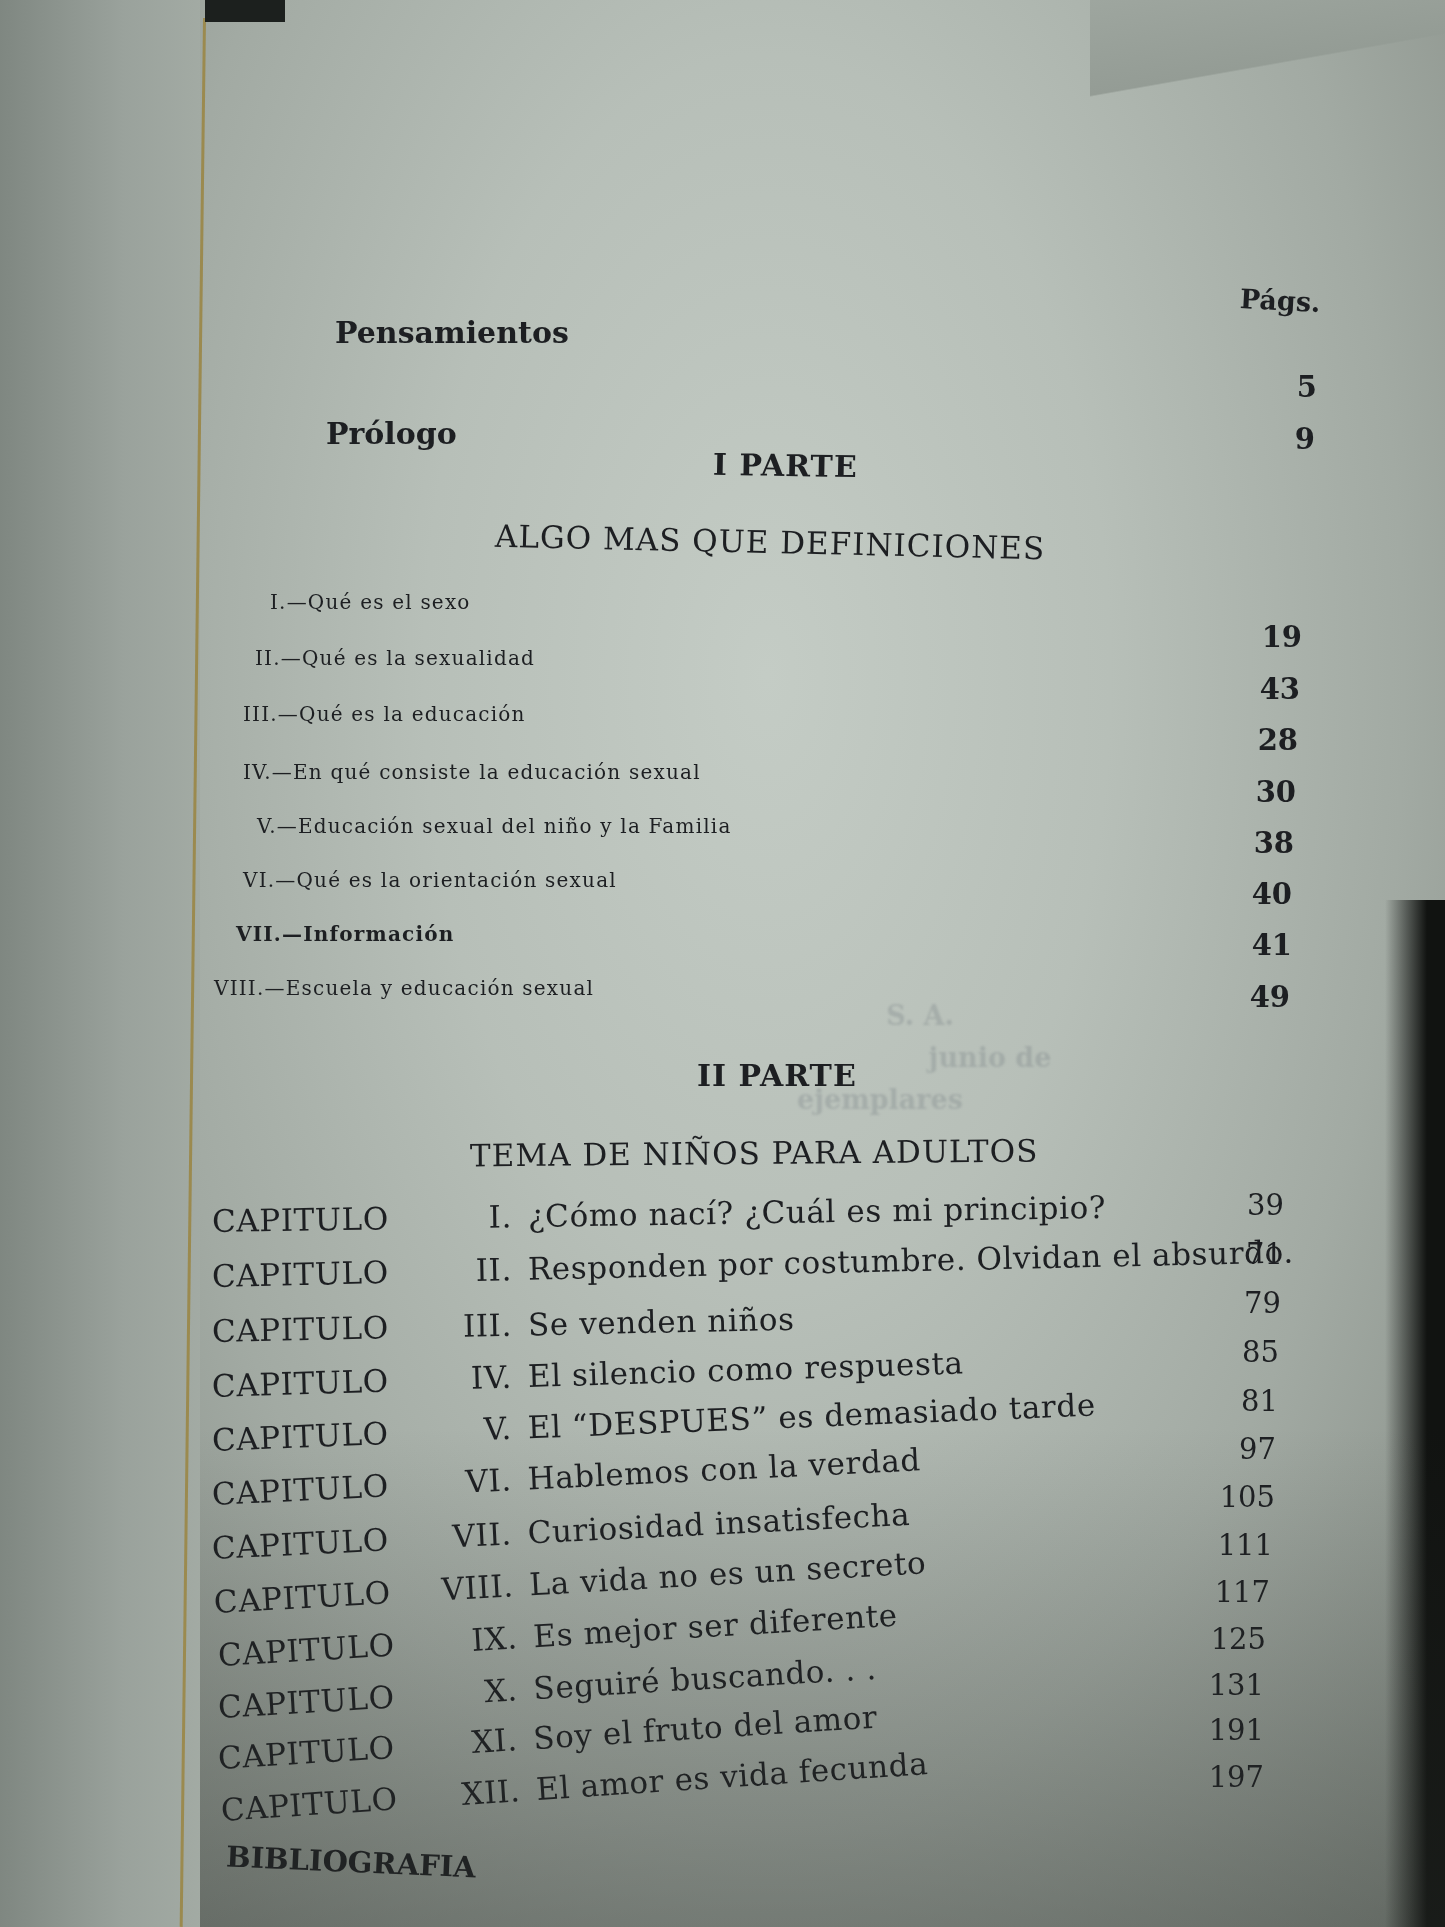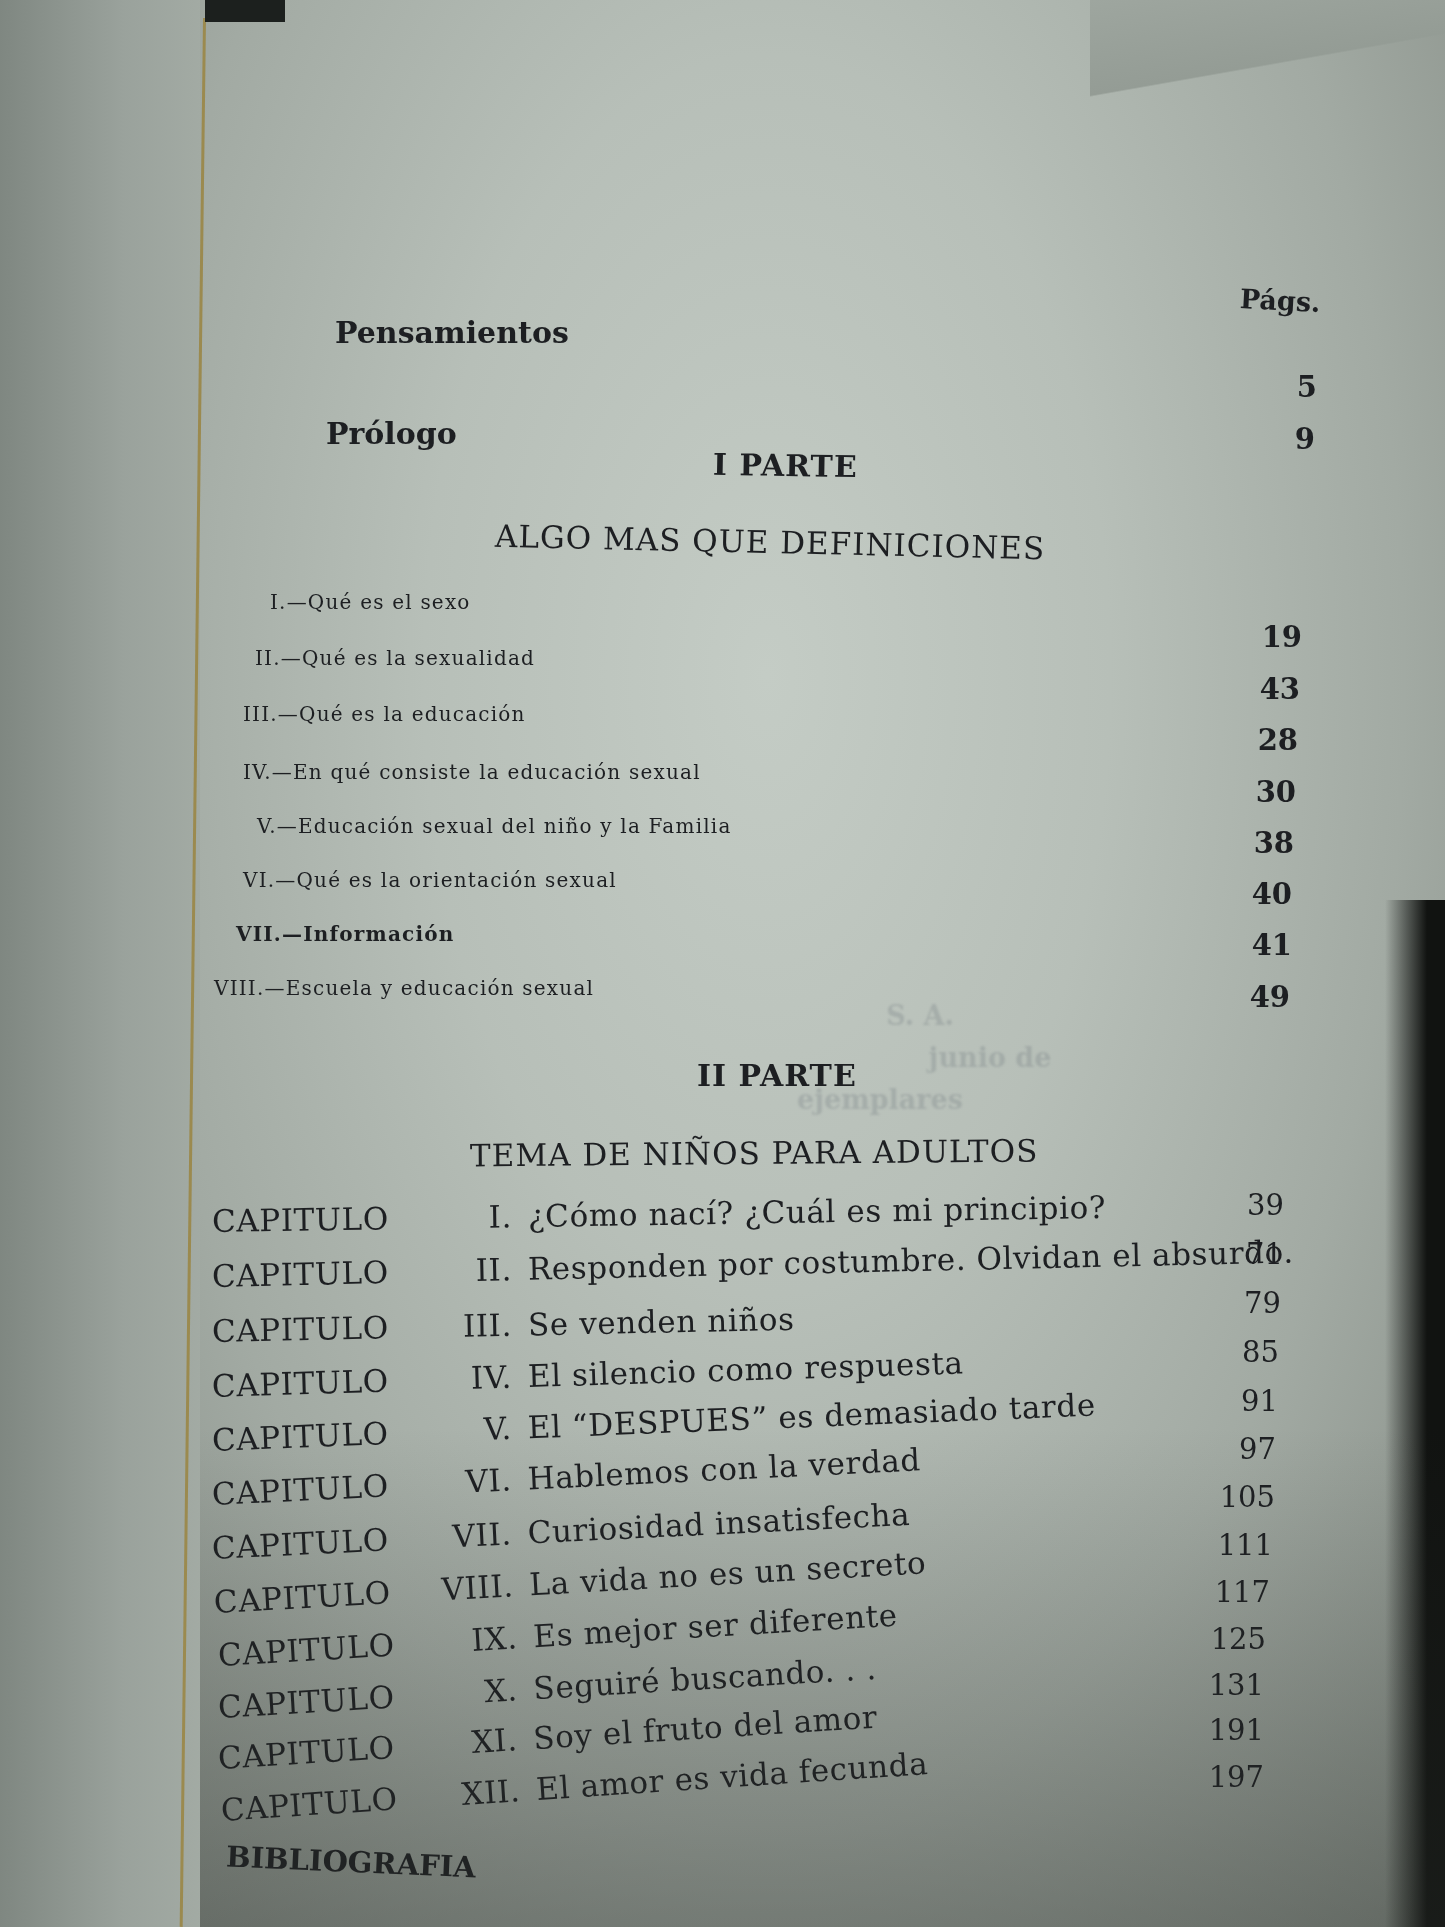--- a/index.html
+++ b/index.html
@@ -188,21 +188,21 @@
 <div class="abs ink pagenum" style="left:1201px; top:1286px; font-weight:normal;">79</div>
 
 <div class="abs ink chap-row" style="left:212px; top:1368px; transform:rotate(-1.8deg);">
   <span class="chap-word">CAPITULO</span><span class="chap-num">IV.</span><span>El silencio como respuesta</span>
 </div>
 <div class="abs ink pagenum" style="left:1199px; top:1335px; font-weight:normal;">85</div>
 
 <div class="abs ink chap-row" style="left:212px; top:1422px; transform:rotate(-2.3deg);">
   <span class="chap-word">CAPITULO</span><span class="chap-num">V.</span><span>El “DESPUES” es demasiado tarde</span>
 </div>
-<div class="abs ink pagenum" style="left:1198px; top:1384px; font-weight:normal;">91</div>
+<div class="abs ink pagenum" style="left:1198px; top:1384px; font-weight:normal;">81</div>
 
 <div class="abs ink chap-row" style="left:212px; top:1476px; transform:rotate(-2.8deg);">
   <span class="chap-word">CAPITULO</span><span class="chap-num">VI.</span><span>Hablemos con la verdad</span>
 </div>
 <div class="abs ink pagenum" style="left:1196px; top:1432px; font-weight:normal;">97</div>
 
 <div class="abs ink chap-row" style="left:212px; top:1530px; transform:rotate(-2.8deg);">
   <span class="chap-word">CAPITULO</span><span class="chap-num">VII.</span><span>Curiosidad insatisfecha</span>
 </div>
 <div class="abs ink pagenum" style="left:1195px; top:1480px; font-weight:normal;">105</div>

